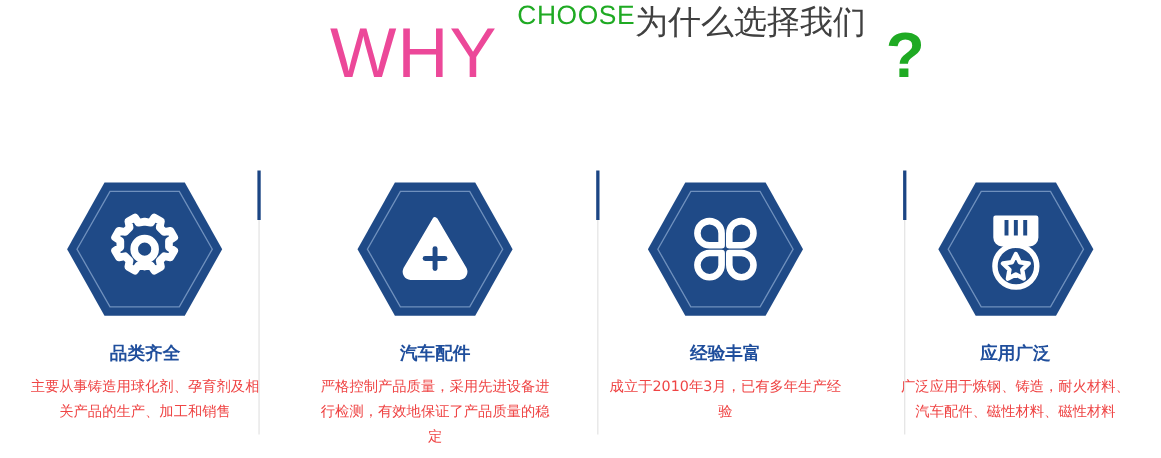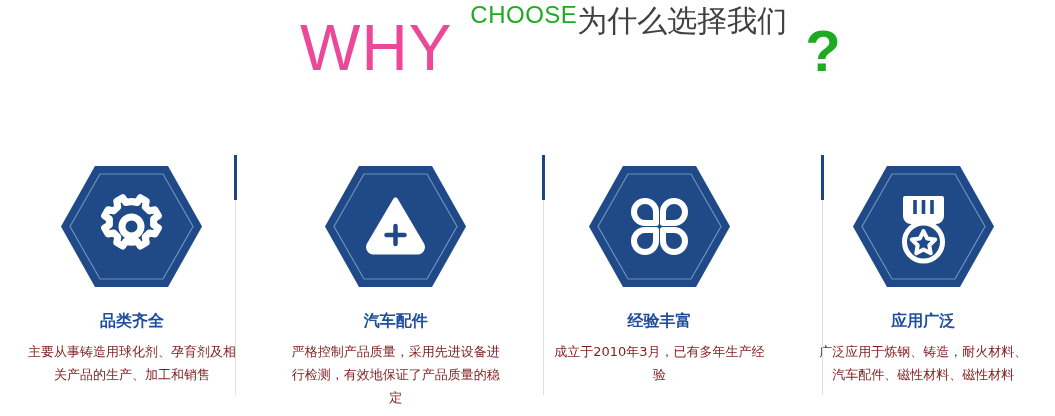--- a/index.html
+++ b/index.html
@@ -63,21 +63,21 @@
     margin-top:22px;
     font-size:16px; line-height:20px; font-weight:700;
     color:#1f4e9c;
     font-family:"DejaVu Sans","Liberation Sans",sans-serif;
   }
   .cap-body {
     margin-top:9px;
     width:215px;
     text-align:center;
     font-size:13px; line-height:23px;
-    color:#7f1d1d;
+    color:#ef4444;
     font-family:"DejaVu Sans","Liberation Sans",sans-serif;
   }
 
   
   .divider {
     position:absolute; top:0; width:3px; height:258px;
   }
   .divider .dv-blue {
     position:absolute; left:0; top:7px; width:3px; height:45px;
     background:#1b4584;

